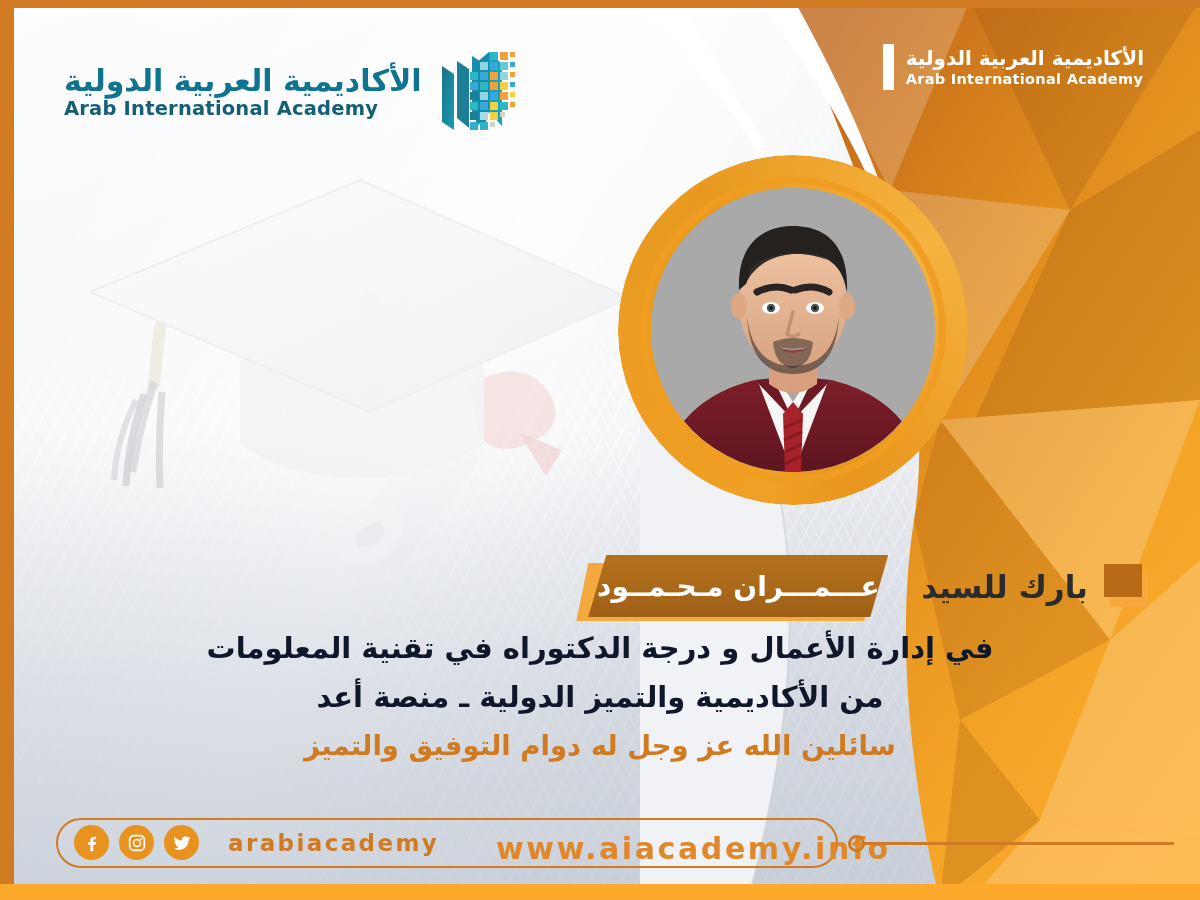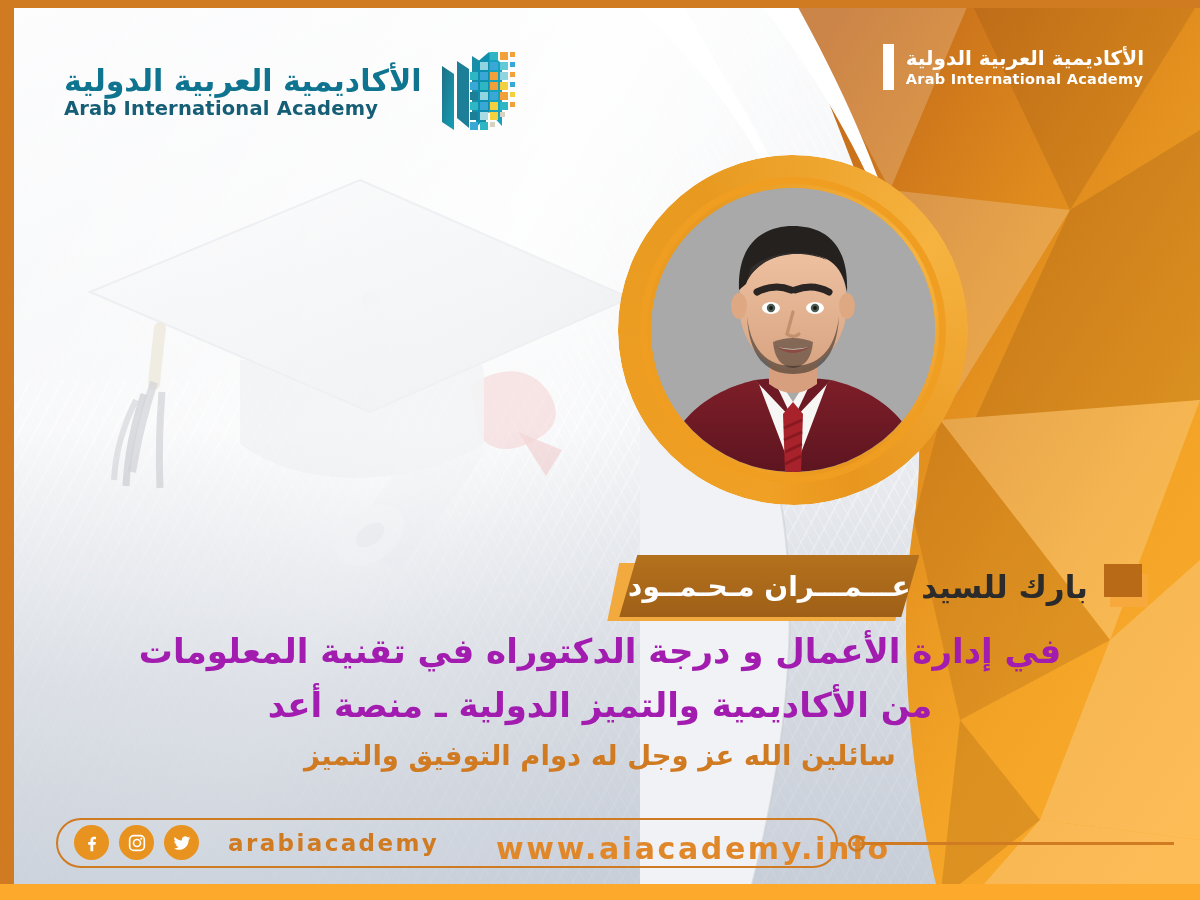--- a/index.html
+++ b/index.html
@@ -96,21 +96,21 @@
   .photo svg{ display:block; }
 
   
   .headline{
     position:absolute; right:50px; top:552px; left:56px; height:70px; z-index:24;
     display:flex; align-items:center; justify-content:flex-start; direction:rtl; gap:0;
   }
   .sq-deco{ position:relative; width:46px; height:46px; flex:0 0 auto; margin-left:16px; }
   .sq-back{ position:absolute; left:6px; top:10px; width:38px; height:33px; background:#f7a93d; }
   .sq-front{ position:absolute; left:0px; top:0px; width:38px; height:33px; background:#b96a16; }
-  .hl-a{ font-size:31px; font-weight:bold; color:#2b2b2b; white-space:nowrap; margin-left:2px; }
+  .hl-a{ font-size:31px; font-weight:bold; color:#2b2b2b; white-space:nowrap; margin-left:33px; }
 
   .name-banner{ position:relative; width:300px; height:64px; flex:0 0 auto; margin-left:14px; }
   .name-shadow{
     position:absolute; left:-12px; top:8px; width:300px; height:58px;
     background:#f2a93e;
     clip-path:polygon(4% 0, 100% 0, 96% 100%, 0% 100%);
   }
   .name-main{
     position:absolute; left:0; top:0; width:300px; height:62px;
     background:linear-gradient(180deg,#b4711d 0%,#a9681a 55%,#9e5f16 100%);
@@ -121,21 +121,21 @@
     font-size:28px; font-weight:bold; color:#ffffff; letter-spacing:0px; white-space:nowrap;
   }
   .hl-b{ font-size:31px; font-weight:bold; color:#2b2b2b; white-space:nowrap; }
 
   
   .body-lines{
     position:absolute; right:56px; left:56px; top:634px; z-index:24;
     direction:rtl; text-align:center;
   }
   .bline{
-    font-size:34px; font-weight:bold; color:#a21caf; line-height:1.0;
+    font-size:29px; font-weight:bold; color:#0f172a; line-height:1.0;
     margin-bottom:20px; white-space:nowrap;
   }
   .bline.accent{ color:#d07a22; font-size:27.5px; margin-bottom:16px; }
 
   
   .footer{ position:absolute; left:56px; bottom:26px; width:1120px; height:56px; z-index:26; }
   .pill{
     position:absolute; left:0; top:0; width:782px; height:50px;
     border:2px solid #d07a22; border-radius:26px;
     background:rgba(255,255,255,0.06);

